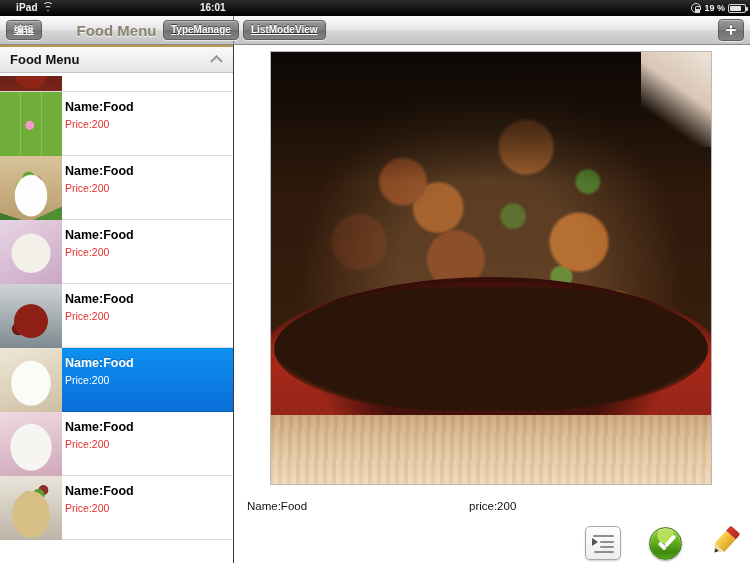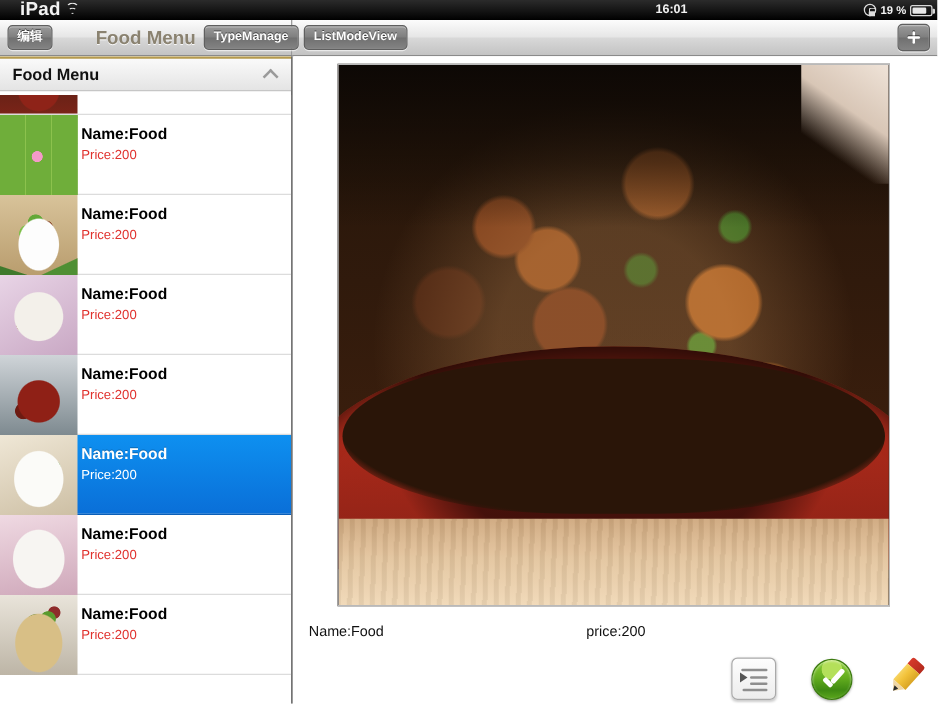--- a/index.html
+++ b/index.html
@@ -12,32 +12,32 @@
   #app{ position:relative; width:750px; height:563px; overflow:hidden; }
 
   
   .statusbar{
     position:absolute; left:0; top:0; width:750px; height:16px;
     background:linear-gradient(180deg,#2b2b2b 0%,#141414 55%,#000 100%);
     color:#f2f2f2; font-size:10px; line-height:16px;
     display:flex; align-items:center;
   }
   .sb-left{ display:flex; align-items:center; gap:4px; padding-left:4px; width:200px; }
-  .sb-carrier{ font-size:15px; font-weight:bold; letter-spacing:.2px;padding-left:12px; }
+  .sb-carrier{ font-size:10px; font-weight:bold; letter-spacing:.2px;padding-left:12px; }
   .sb-wifi{ display:inline-block; width:12px; height:10px; position:relative; }
   .sb-wifi i{
     position:absolute; left:50%; bottom:0; transform:translateX(-50%);
     border:1.4px solid #e8e8e8; border-bottom-color:transparent;
     border-left-color:transparent; border-right-color:transparent;
     border-radius:50%;
   }
   .sb-wifi i:nth-child(1){ width:11px; height:11px; bottom:0px; }
   .sb-wifi i:nth-child(2){ width:7px; height:7px; bottom:0px; }
   .sb-wifi i:nth-child(3){ width:3px; height:3px; bottom:0px; border-width:1.2px; }
-  .sb-center{ flex:1; text-align:right; font-size:10px; font-weight:bold; }
+  .sb-center{ flex:1; text-align:left; font-size:10px; font-weight:bold; }
   .sb-right{ width:200px; display:flex; align-items:center; justify-content:flex-end; gap:3px; padding-right:4px; }
   .sb-lock{ width:10px; height:10px; border:1px solid #dcdcdc; border-radius:50%; position:relative; }
   .sb-lock:before{
     content:""; position:absolute; left:3px; top:1.5px; width:4px; height:3px;
     border:1px solid #dcdcdc; border-bottom:none; border-radius:2px 2px 0 0;
   }
   .sb-lock:after{
     content:""; position:absolute; left:2.5px; top:4.5px; width:5px; height:4px; background:#dcdcdc; border-radius:.5px;
   }
   .sb-batt-text{ font-size:9px; font-weight:bold; }
@@ -63,21 +63,21 @@
   }
   .nav-left .nav-title{ color:#8a8270; }
   .btn-bar{
     position:relative; z-index:2;
     font-size:10px; font-weight:bold; color:#fdfdfd;
     text-shadow:0 -1px 0 rgba(0,0,0,.55);
     padding:3px 7px; border-radius:4px;
     background:linear-gradient(180deg,#9a9a9a 0%,#7f7f7f 48%,#707070 52%,#838383 100%);
     border:1px solid #5f5f5f;
     box-shadow:inset 0 1px 0 rgba(255,255,255,.35), 0 1px 0 rgba(255,255,255,.6);
-    white-space:nowrap; line-height:12px;
+    white-space:nowrap; line-height:12px;text-decoration:underline;
   }
   .btn-edit{ margin-left:6px; }
   .btn-type{ position:absolute; left:163px; top:4px; }
   .btn-listmode{ margin-left:9px; }
   .btn-plus{
     position:absolute; right:6px; top:3px;
     width:26px; height:22px; border-radius:4px;
     background:linear-gradient(180deg,#9a9a9a 0%,#7f7f7f 48%,#707070 52%,#838383 100%);
     border:1px solid #5f5f5f;
     box-shadow:inset 0 1px 0 rgba(255,255,255,.35), 0 1px 0 rgba(255,255,255,.6);

